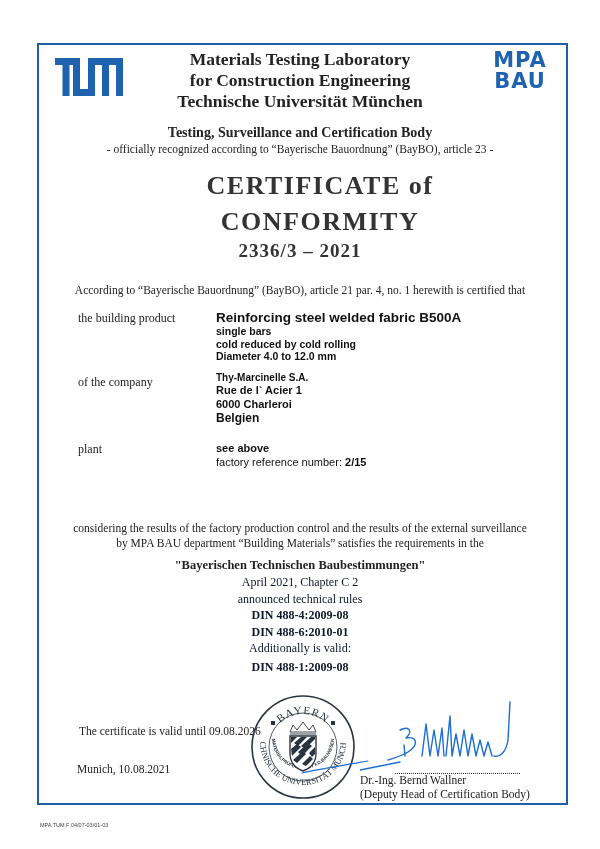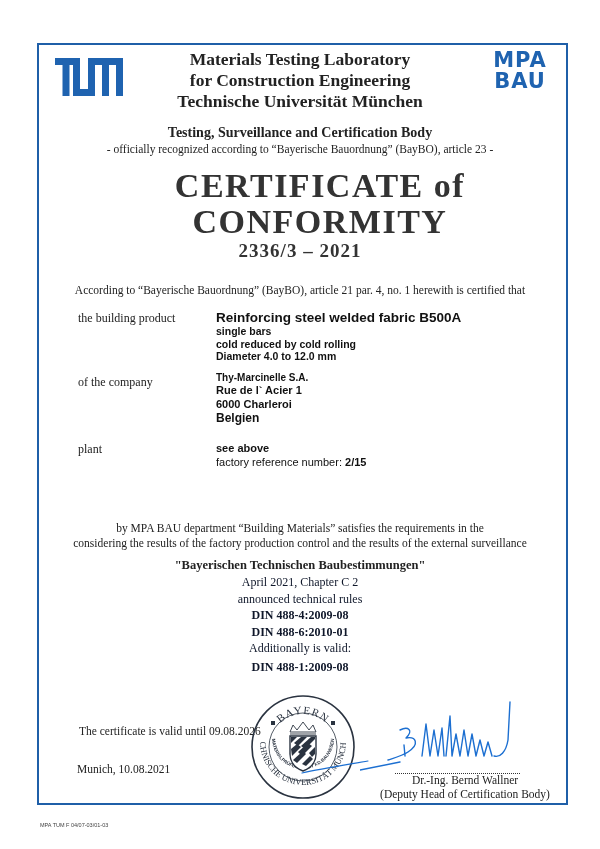--- a/index.html
+++ b/index.html
@@ -25,21 +25,21 @@
     color: #1f63b0; font-size: 21px; line-height: 21px; text-align: center; letter-spacing: 1px;
   }
 
   .lab-title {
     top: 49px; font-weight: bold; font-size: 17.5px; line-height: 21px; color: #222;
   }
   .body-title { top: 125px; font-weight: bold; font-size: 14px; color: #222; }
   .body-sub { top: 143px; font-size: 11.5px; color: #222; }
 
   .cert-title {
-    top: 168px; font-weight: bold; font-size: 34px; line-height: 36px;
+    top: 168px; font-weight: bold; font-size: 26px; line-height: 36px;
     letter-spacing: 1.5px; color: #333; padding-left: 40px;
   }
   .cert-number { top: 240px; font-weight: bold; font-size: 19px; letter-spacing: 1px; color: #333; }
 
   .according { top: 284px; font-size: 11.5px; color: #222; }
 
   .row-label { left: 78px; font-size: 12px; color: #222; }
   .row-value { left: 216px; font-family: "Liberation Sans", sans-serif; color: #111; }
   .lg { font-size: 13.5px; font-weight: bold; }
   .sm { font-size: 10.5px; font-weight: bold; line-height: 12.5px; }
@@ -49,21 +49,21 @@
   .bayer { top: 558px; font-weight: bold; font-size: 12.5px; color: #222; }
   .rules { top: 574px; font-size: 12px; line-height: 16.5px; color: #0f172a; }
   .rules .b { font-weight: bold; }
 
   .valid { left: 79px; top: 697px; font-size: 11.5px; color: #222; margin-top: 28px; }
   .munich { left: 77px; top: 763px; font-size: 11.5px; color: #222; }
 
   .seal { left: 250px; top: 694px; width: 106px; height: 106px; }
   .signature { left: 360px; top: 700px; width: 170px; height: 72px; }
   .sig-line { left: 395px; top: 773px; width: 125px; border-top: 1px dotted #333; }
-  .signer { left: 360px; top: 774px; width: 210px; text-align: center; font-size: 11.5px; line-height: 13.5px; color: #222; }
+  .signer { left: 360px; top: 774px; width: 210px; text-align: left; font-size: 11.5px; line-height: 13.5px; color: #222; }
 
   .form-code { left: 40px; top: 822px; font-family: "Liberation Sans", sans-serif; font-size: 5.5px; color: #444; }
 </style>
 </head>
 <body>
 
 <div class="frame"></div>
 
 <svg class="abs tum-logo" viewBox="0 0 68 38">
   <g fill="#1f63b0">
@@ -116,22 +116,22 @@
   <div class="lg" style="font-size:12px">Belgien</div>
 </div>
 
 <div class="abs row-label" style="top:442px">plant</div>
 <div class="abs row-value" style="top:441px">
   <div class="md" style="font-weight:bold">see above</div>
   <div class="md"><span>factory reference number: </span><b>2/15</b></div>
 </div>
 
 <div class="abs center considering">
+  <div>considering the results of the factory production control and the results of the external surveillance</div>
   <div>by MPA BAU department “Building Materials” satisfies the requirements in the</div>
-  <div>considering the results of the factory production control and the results of the external surveillance</div>
 </div>
 <div class="abs center bayer">"Bayerischen Technischen Baubestimmungen"</div>
 <div class="abs center rules">
   <div>April 2021, Chapter C 2</div>
   <div>announced technical rules</div>
   <div class="b">DIN 488-4:2009-08</div>
   <div class="b">DIN 488-6:2010-01</div>
   <div>Additionally is valid:</div>
   <div class="b" style="margin-top:2px">DIN 488-1:2009-08</div>
 </div>

